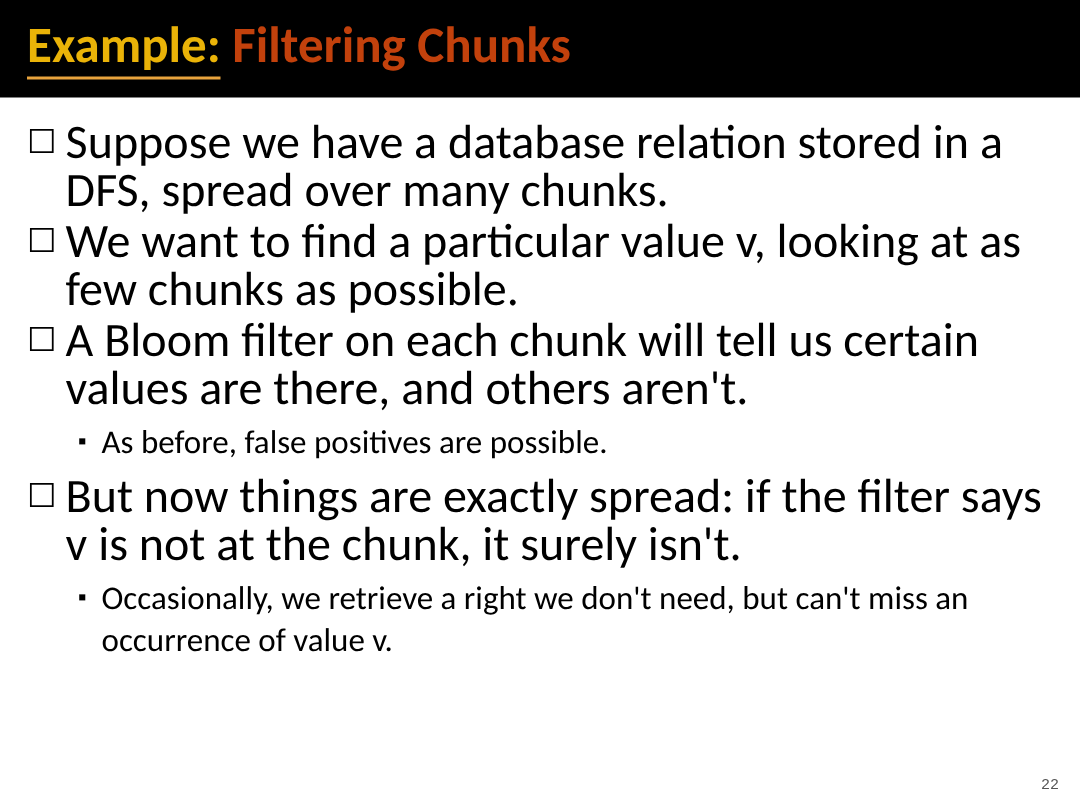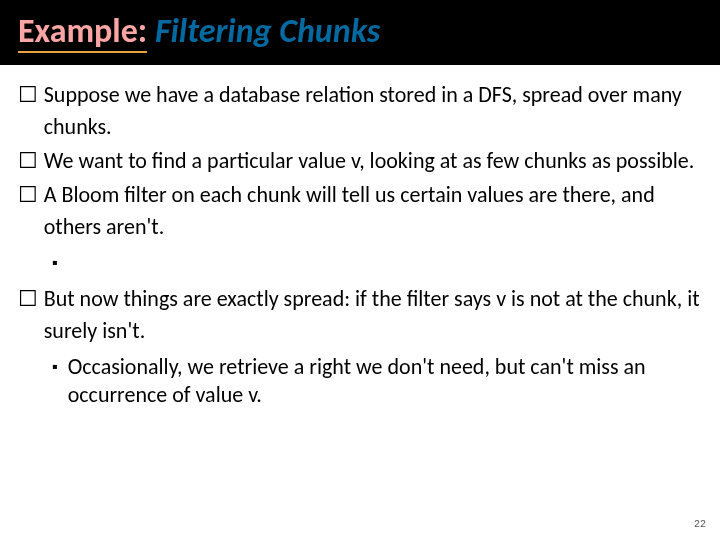--- a/index.html
+++ b/index.html
@@ -10,51 +10,50 @@
     font-family: "Calibri", "Segoe UI", sans-serif;
     overflow: hidden;
     position: relative;
   }
   .title-bar {
     background: #000000;
     padding: 10px 18px 14px 18px;
     width: 100%;
   }
   .title-prefix {
-    color: #fca5a5;
+    color: #eab308;
     font-size: 34px;
     font-weight: 700;
     border-bottom: 2px solid #e8a33d;
     display: inline;
   }
   .title-suffix {
-    color: #0369a1;
+    color: #c2410c;
     font-size: 34px;
     font-weight: 700;
     display: inline;
-    font-style: italic;
   }
   .content {
     padding: 14px 18px 0 18px;
     color: #000000;
   }
   .bullet-l1 {
     display: flex;
     align-items: flex-start;
     margin-bottom: 2px;
   }
   .bullet-l1 .marker {
     font-size: 22px;
     line-height: 32px;
     margin-right: 6px;
     flex-shrink: 0;
     font-family: "Segoe UI Symbol", sans-serif;
   }
   .bullet-l1 .text {
-    font-size: 22px;
+    font-size: 32px;
     line-height: 32px;
   }
   .bullet-l2 {
     display: flex;
     align-items: flex-start;
     margin-left: 34px;
     margin-top: 6px;
     margin-bottom: 6px;
   }
   .bullet-l2 .marker {
@@ -96,20 +95,21 @@
     <span class="text">We want to find a particular value v, looking at as few chunks as possible.</span>
   </div>
 
   <div class="bullet-l1">
     <span class="marker">☐</span>
     <span class="text">A Bloom filter on each chunk will tell us certain values are there, and others aren't.</span>
   </div>
 
   <div class="bullet-l2">
     <span class="marker">▪</span>
+    <span class="text">As before, false positives are possible.</span>
   </div>
 
   <div class="bullet-l1">
     <span class="marker">☐</span>
     <span class="text">But now things are exactly spread: if the filter says v is not at the chunk, it surely isn't.</span>
   </div>
 
   <div class="bullet-l2">
     <span class="marker">▪</span>
     <span class="text">Occasionally, we retrieve a right we don't need, but can't miss an occurrence of value v.</span>

